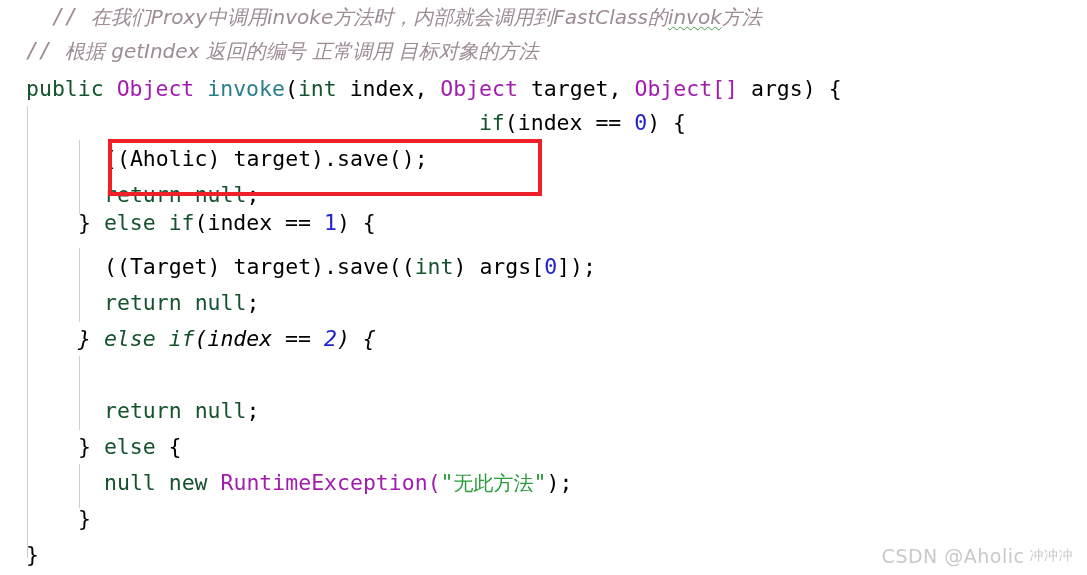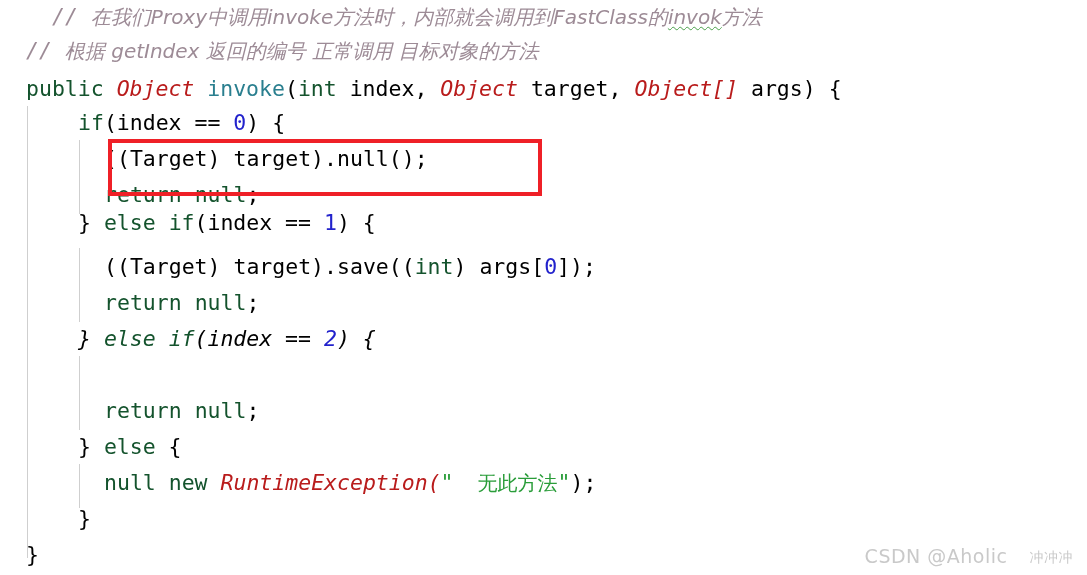--- a/index.html
+++ b/index.html
@@ -45,21 +45,21 @@
 
   .ind { display: inline-block; }
   .ind1 { width: 26px; }
   .ind2 { width: 52px; }
   .ind3 { width: 78px; }
   .ind4 { width: 104px; }
 
   
   .kw       { color: #14532d; }
   .num      { color: #2222cc; }
-  .type     { color: #b91c1c; font-style: italic; }
+  .type     { color: #a21caf; }
   .meth     { color: #2a7f8f; }
   .str      { color: #2a9d3a; }
   .plain    { color: #000000; }
 
   .comment {
     color: #9d8b96;
     font-style: italic;
     font-family: "DejaVu Sans Mono", "Liberation Mono", monospace;
   }
   .comment .cn {
@@ -68,21 +68,20 @@
     font-size: 20px;
   }
   .typo {
     text-decoration: underline wavy #4aa04a;
     text-decoration-thickness: 1px;
     text-underline-offset: 2px;
   }
   .str .cn {
     font-family: "DejaVu Sans", "Liberation Sans", sans-serif;
     font-size: 20px;
-    margin-left: 24px;
   }
 
   
   .guide {
     position: absolute;
     width: 1px;
     background: #cfcfcf;
   }
 
   
@@ -93,22 +92,22 @@
     background: transparent;
     pointer-events: none;
   }
 
   
   .watermark {
     position: absolute;
     right: 14px;
     bottom: 8px;
     display: flex;
-    align-items: flex-end;
-    gap: 22px;
+    align-items: center;
+    gap: 5px;
     color: #c9c9c9;
     font-family: "DejaVu Sans", "Liberation Sans", sans-serif;
     font-size: 19px;
     letter-spacing: 0.5px;
     user-select: none;
   }
   .watermark .wm-cn {
     font-size: 14px;
     color: #c9c9c9;
   }
@@ -125,23 +124,23 @@
     <div class="guide" style="left:79px; top:248px; height:74px;"></div>
     <div class="guide" style="left:79px; top:356px; height:74px;"></div>
     <div class="guide" style="left:79px; top:464px; height:44px;"></div>
 
     <div class="code-line" style="top:-1px;"><span class="ind ind2"></span><span class="comment"><span>// </span><span class="cn">在我们Proxy中调用invoke方法时，内部就会调用到FastClass的</span><span class="cn typo">invok</span><span class="cn">方法</span></span></div>
 
     <div class="code-line" style="top:33px;"><span class="ind" style="width:26px;"></span><span class="comment"><span>// </span><span class="cn">根据 getIndex 返回的编号 正常调用 目标对象的方法</span></span></div>
 
     <div class="code-line" style="top:71px;"><span class="ind ind1"></span><span class="kw">public</span><span class="plain"> </span><span class="type">Object</span><span class="plain"> </span><span class="meth">invoke</span><span class="plain">(</span><span class="kw">int</span><span class="plain"> index, </span><span class="type">Object</span><span class="plain"> target, </span><span class="type">Object[]</span><span class="plain"> args</span><span class="plain">) {</span></div>
 
-    <div class="code-line" style="top:105px;"><span class="ind ind3"></span><span class="kw">if</span><span class="plain">(index == </span><span class="num">0</span><span class="plain">) {</span></div>
+    <div class="code-line" style="top:105px;text-align:center;"><span class="ind ind3"></span><span class="kw">if</span><span class="plain">(index == </span><span class="num">0</span><span class="plain">) {</span></div>
 
-    <div class="code-line" style="top:141px;"><span class="ind ind4"></span><span class="plain">((Target) target).null();</span></div>
+    <div class="code-line" style="top:141px;"><span class="ind ind4"></span><span class="plain">((Aholic) target).save();</span></div>
 
     <div class="code-line" style="top:177px;"><span class="ind ind4"></span><span class="kw">return</span><span class="plain"> </span><span class="kw">null</span><span class="plain">;</span></div>
 
     <div class="code-line" style="top:205px;"><span class="ind ind3"></span><span class="plain">} </span><span class="kw">else</span><span class="plain"> </span><span class="kw">if</span><span class="plain">(index == </span><span class="num">1</span><span class="plain">) {</span></div>
 
     <div class="code-line" style="top:249px;"><span class="ind ind4"></span><span class="plain">((Target) target).save((</span><span class="kw">int</span><span class="plain">) args[</span><span class="num">0</span><span class="plain">]);</span></div>
 
     <div class="code-line" style="top:285px;"><span class="ind ind4"></span><span class="kw">return</span><span class="plain"> </span><span class="kw">null</span><span class="plain">;</span></div>
 
     <div class="code-line" style="top:321px;font-style:italic;"><span class="ind ind3"></span><span class="plain">} </span><span class="kw">else</span><span class="plain"> </span><span class="kw">if</span><span class="plain">(index == </span><span class="num">2</span><span class="plain">) {</span></div>

